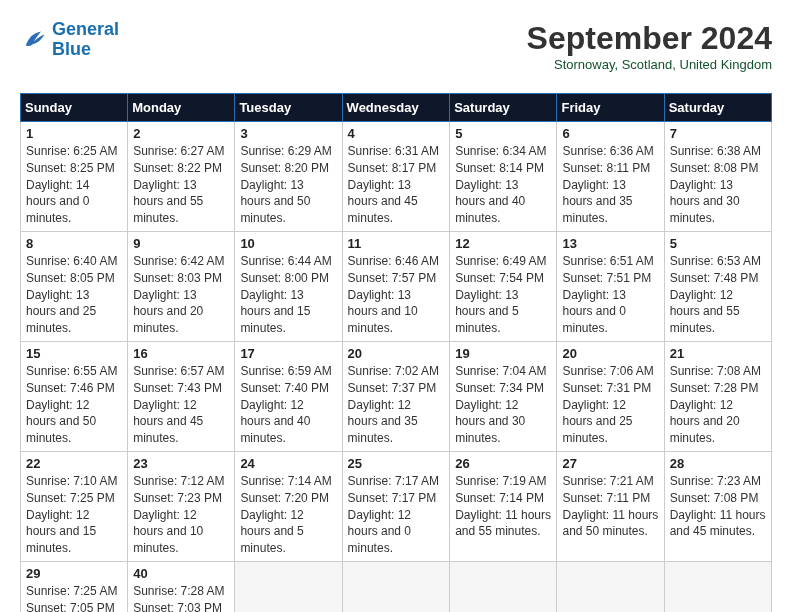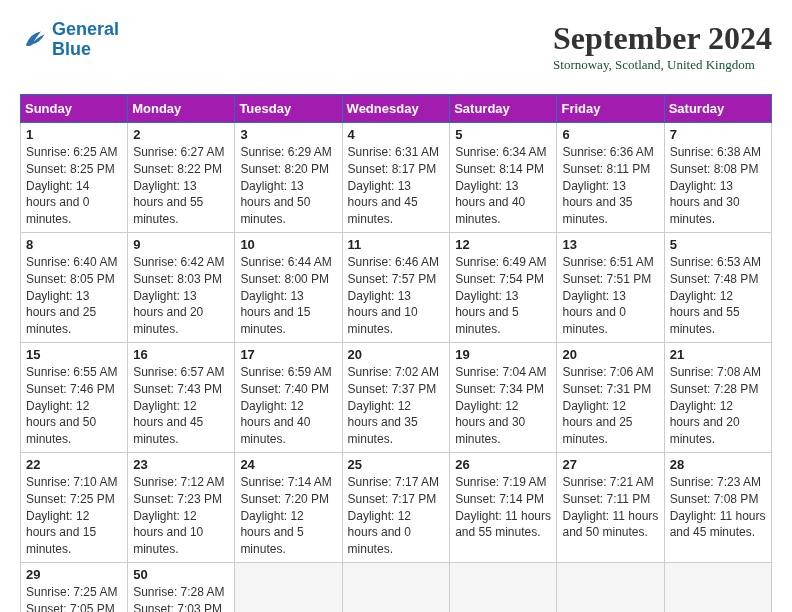--- a/index.html
+++ b/index.html
@@ -28,38 +28,38 @@
       line-height: 1.1;
     }
     .logo-text span {
       color: #1a6faf;
     }
     .logo-bird {
       width: 28px;
       height: 28px;
     }
     .title-block {
-      font-family: Liberation Serif, serif;
+      text-align: right;
     }
     .month-title {
       font-size: 32px;
       font-weight: bold;
       color: #333;
     }
     .location {
       font-size: 13px;
       color: #14532d;
     }
     table {
       width: 100%;
       border-collapse: collapse;
       font-size: 11px;
     }
     thead tr th {
-      background: #a21caf;
+      background: #0f172a;
       color: #fff;
       padding: 6px 4px;
       text-align: left;
       font-size: 13px;
       font-weight: bold;
       border: 1px solid #2a6eb5;
     }
     tbody tr td {
       border: 1px solid #ccc;
       vertical-align: top;
@@ -234,21 +234,21 @@
         <span class="day-num">28</span>
         <div class="day-info">Sunrise: 7:23 AM<br>Sunset: 7:08 PM<br>Daylight: 11 hours and 45 minutes.</div>
       </td>
       </tr>
       <tr>
         <td>
         <span class="day-num">29</span>
         <div class="day-info">Sunrise: 7:25 AM<br>Sunset: 7:05 PM<br>Daylight: 11 hours and 40 minutes.</div>
       </td>
         <td>
-        <span class="day-num">50</span>
+        <span class="day-num">40</span>
         <div class="day-info">Sunrise: 7:28 AM<br>Sunset: 7:03 PM<br>Daylight: 11 hours and 35 minutes.</div>
       </td>
         <td class="empty"></td>
         <td class="empty"></td>
         <td class="empty"></td>
         <td class="empty"></td>
         <td class="empty"></td>
       </tr>
     </tbody>
 </table>

